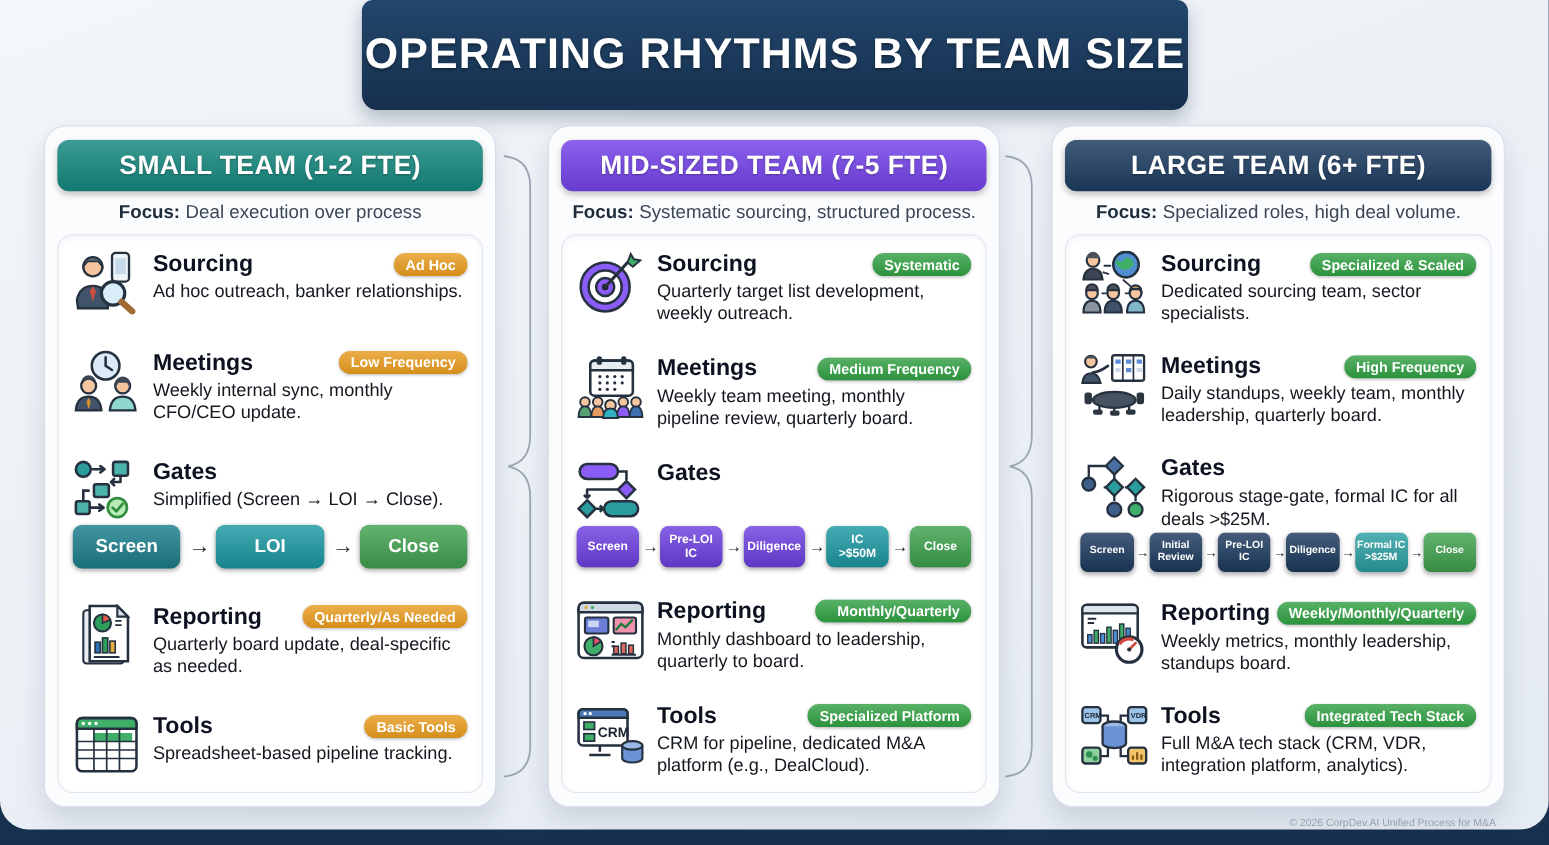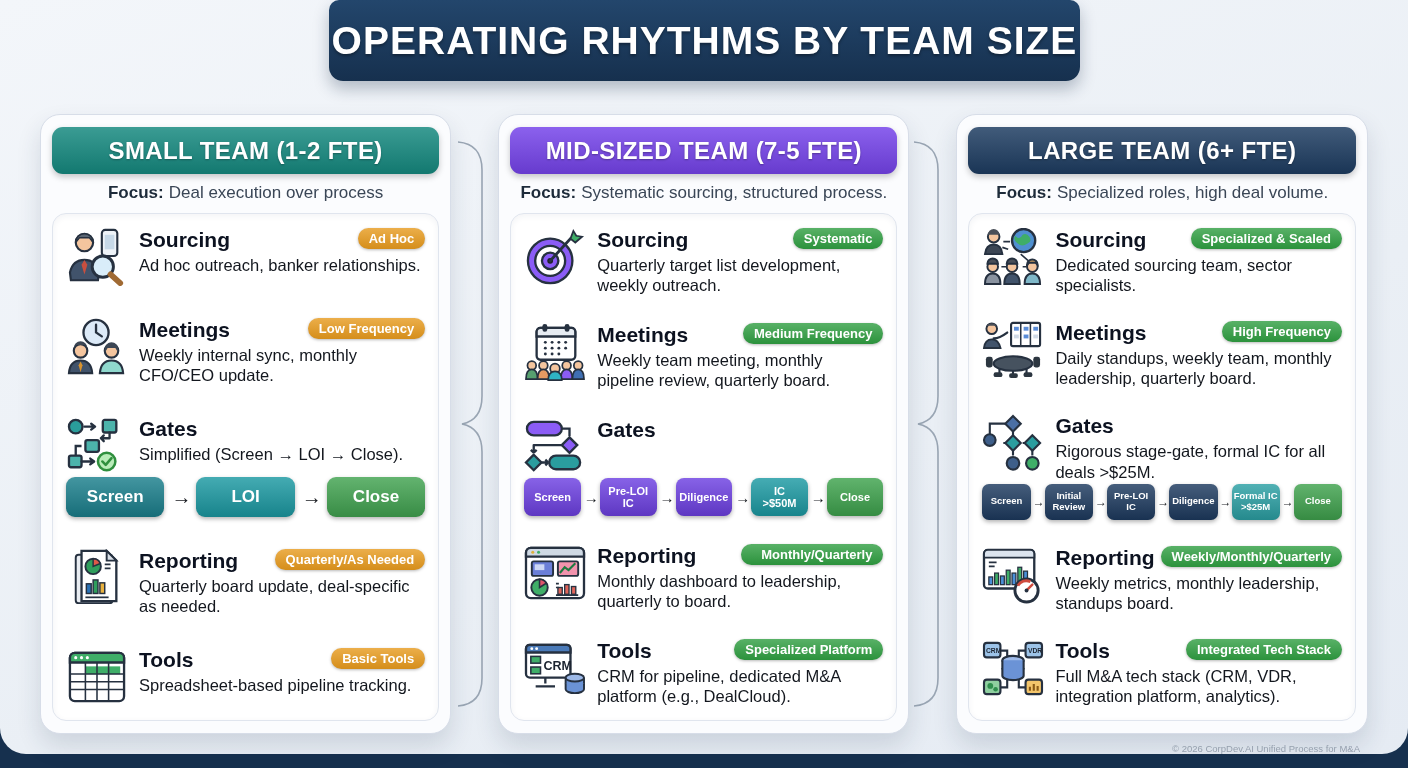--- a/index.html
+++ b/index.html
@@ -1,21 +1,21 @@
 <!DOCTYPE html>
 <html><head>
 <meta charset="utf-8">
 <style>
   * { margin:0; padding:0; box-sizing:border-box; }
   html,body { width:1408px; height:768px; overflow:hidden; }
   body { background:#16304e; font-family:"Liberation Sans", sans-serif; position:relative; }
   .canvas { position:absolute; left:0; top:0; width:1408px; height:754px;
             background:linear-gradient(160deg,#f3f6fa 0%,#eaeff5 60%,#e5ebf3 100%);
             border-radius:0 0 26px 26px; }
-  .banner { position:absolute; left:329px; top:0; width:751px; height:81px;
+  .banner { position:absolute; left:329px; top:0; width:751px; height:100px;
             background:linear-gradient(180deg,#23466c,#16304e);
             border-radius:10px 10px 14px 14px; display:flex; align-items:center; justify-content:center;
             box-shadow:0 8px 16px rgba(18,40,70,.28); }
   .banner h1 { color:#fff; font-size:39px; font-weight:800; letter-spacing:1px;
                text-shadow:0 2px 3px rgba(0,0,0,.35); }
   .cols { position:absolute; left:40px; top:114px; width:1328px; display:flex; gap:47px; }
   .card { flex:1; height:620px; background:#fbfcfe; border:1px solid #d7dde8; border-radius:20px;
           box-shadow:0 12px 24px rgba(30,50,80,.14); padding:12px 11px; display:flex; flex-direction:column; }
   .pill { height:47px; border-radius:11px; display:flex; align-items:center; justify-content:center;
           color:#fff; font-size:24px; font-weight:800; letter-spacing:.4px;
@@ -23,21 +23,21 @@
           box-shadow:0 3px 6px rgba(0,0,0,.22); text-shadow:0 1px 2px rgba(0,0,0,.3); }
   .focus { text-align:center; margin:9px 0 10px; font-size:17px; color:#3a4656; }
   .focus b { color:#1d2b3a; font-weight:700; margin-right:5px; }
   .panel { flex:1; background:#fff; border:1px solid #e0e5ee; border-radius:14px; padding:14px 13px;
            display:flex; flex-direction:column; justify-content:space-between;
            box-shadow:0 2px 6px rgba(30,50,80,.06) inset; }
   .sec { display:flex; gap:11px; align-items:flex-start; }
   .ic { width:62px; height:58px; flex:none; display:flex; align-items:center; justify-content:center; }
   .ic svg { width:100%; height:100%; }
   .sc { flex:1; min-width:0; }
-  .srow { display:flex; align-items:flex-start; justify-content:space-between; gap:6px; }
+  .srow { display:flex; align-items:center; justify-content:space-between; gap:6px; }
   .stitle { font-size:21px; font-weight:800; color:#0c1220; }
   .badge { font-size:13px; font-weight:700; color:#fff; padding:3px 11px; border-radius:999px;
            white-space:nowrap; background-image:linear-gradient(180deg,rgba(255,255,255,.2),rgba(0,0,0,.08));
            box-shadow:0 1px 3px rgba(0,0,0,.28); }
   .sdesc { font-size:16.5px; color:#13171e; line-height:1.22; margin-top:3px; }
   .chips { display:flex; align-items:center; margin-top:2px; }
   .chip { flex:1; color:#fff; font-weight:700; border-radius:9px; display:flex; align-items:center;
           justify-content:center; text-align:center; white-space:pre-line; line-height:1.12;
           background-image:linear-gradient(180deg,rgba(255,255,255,.18),rgba(0,0,0,.14));
           box-shadow:0 2px 4px rgba(0,0,0,.3); }

